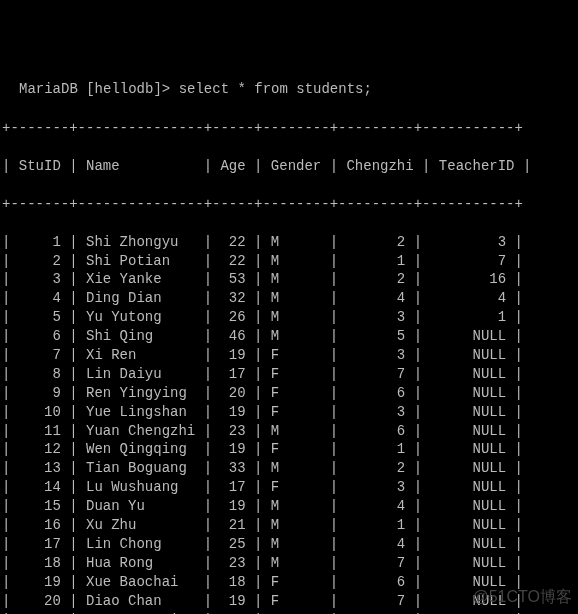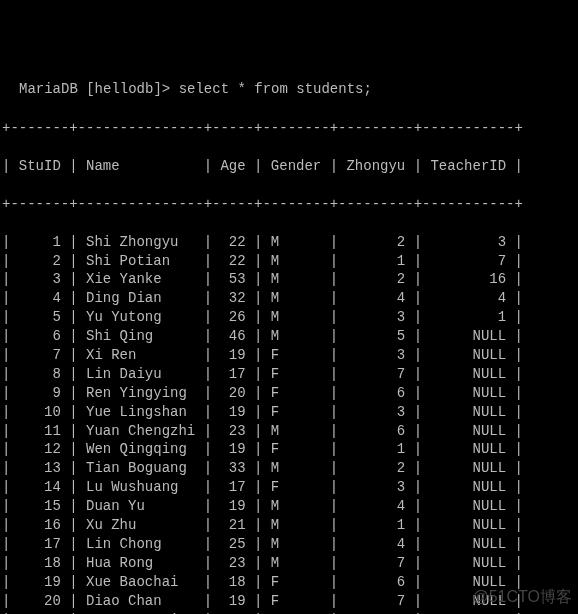--- a/index.html
+++ b/index.html
@@ -42,20 +42,20 @@
       letter-spacing: 0;
     }
   </style>
 </head>
 <body>
 
 
 
 <div class="prompt-line">MariaDB [hellodb]&gt; select * from students;</div>
 <div class="border-line" id="border-top">+-------+---------------+-----+--------+---------+-----------+</div>
-<div class="header-row" id="header-row">| StuID | Name          | Age | Gender | Zhongyu | TeacherID |</div>
+<div class="header-row" id="header-row">| StuID | Name          | Age | Gender | Chengzhi | TeacherID |</div>
 <div class="border-line" id="border-mid">+-------+---------------+-----+--------+---------+-----------+</div>
 <div id="data-container"><div class="data-row">|     1 | Shi Zhongyu   |  22 | M      |       2 |         3 |</div><div class="data-row">|     2 | Shi Potian    |  22 | M      |       1 |         7 |</div><div class="data-row">|     3 | Xie Yanke     |  53 | M      |       2 |        16 |</div><div class="data-row">|     4 | Ding Dian     |  32 | M      |       4 |         4 |</div><div class="data-row">|     5 | Yu Yutong     |  26 | M      |       3 |         1 |</div><div class="data-row">|     6 | Shi Qing      |  46 | M      |       5 |      NULL |</div><div class="data-row">|     7 | Xi Ren        |  19 | F      |       3 |      NULL |</div><div class="data-row">|     8 | Lin Daiyu     |  17 | F      |       7 |      NULL |</div><div class="data-row">|     9 | Ren Yingying  |  20 | F      |       6 |      NULL |</div><div class="data-row">|    10 | Yue Lingshan  |  19 | F      |       3 |      NULL |</div><div class="data-row">|    11 | Yuan Chengzhi |  23 | M      |       6 |      NULL |</div><div class="data-row">|    12 | Wen Qingqing  |  19 | F      |       1 |      NULL |</div><div class="data-row">|    13 | Tian Boguang  |  33 | M      |       2 |      NULL |</div><div class="data-row">|    14 | Lu Wushuang   |  17 | F      |       3 |      NULL |</div><div class="data-row">|    15 | Duan Yu       |  19 | M      |       4 |      NULL |</div><div class="data-row">|    16 | Xu Zhu        |  21 | M      |       1 |      NULL |</div><div class="data-row">|    17 | Lin Chong     |  25 | M      |       4 |      NULL |</div><div class="data-row">|    18 | Hua Rong      |  23 | M      |       7 |      NULL |</div><div class="data-row">|    19 | Xue Baochai   |  18 | F      |       6 |      NULL |</div><div class="data-row">|    20 | Diao Chan     |  19 | F      |       7 |      NULL |</div><div class="data-row">|    21 | Huang Yueying |  22 | F      |       6 |      NULL |</div></div>
 
 <div class="watermark">@51CTO博客</div>
 
 
 
 
 </body></html>

